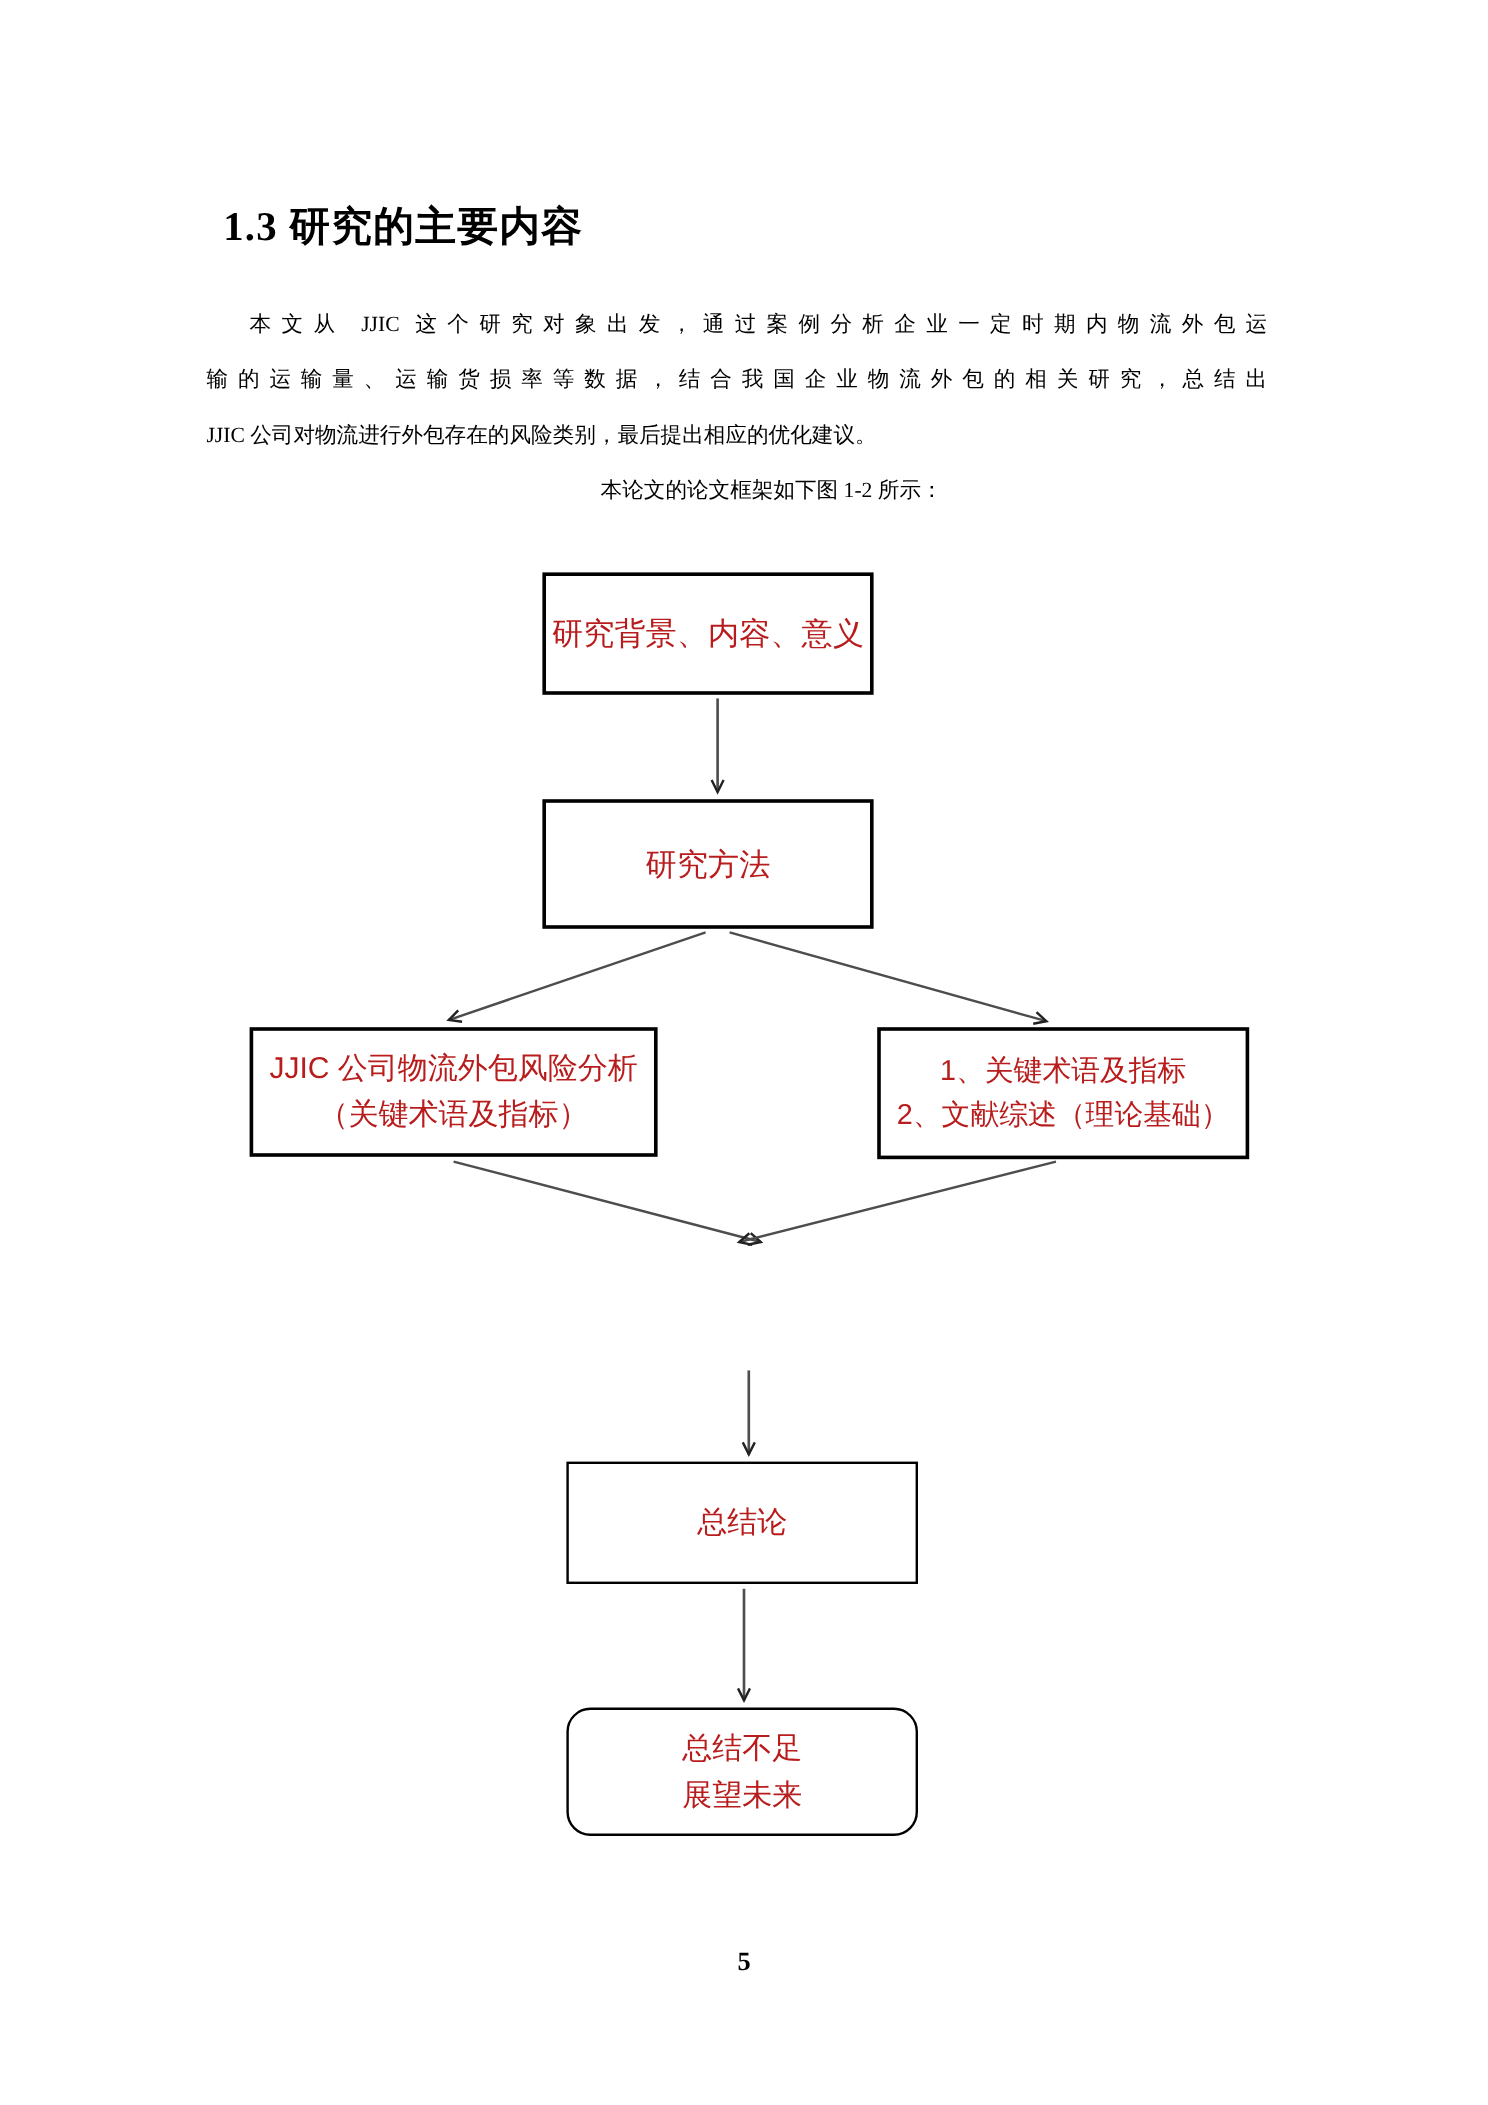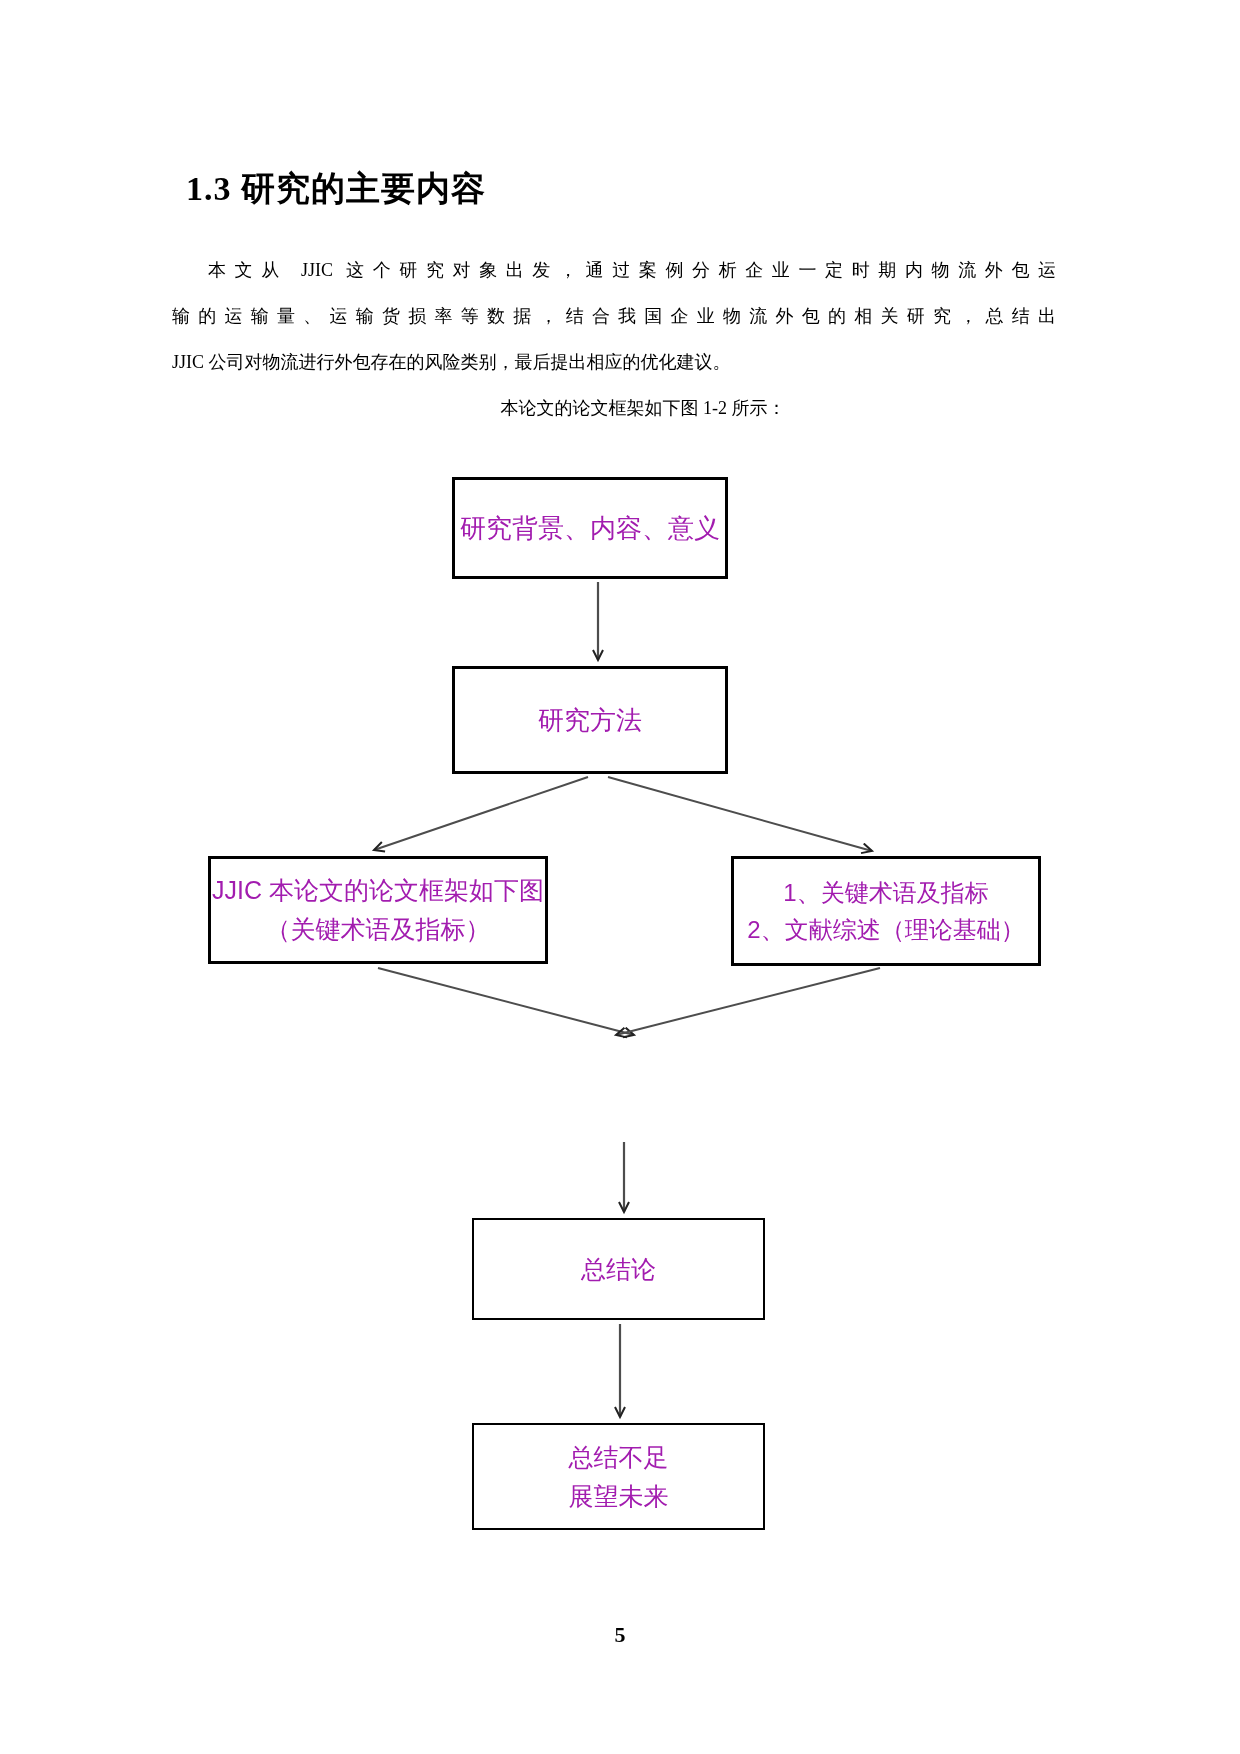--- a/index.html
+++ b/index.html
@@ -40,31 +40,31 @@
     position: absolute;
     box-sizing: border-box;
     border: 3px solid #000;
     background: #fff;
     display: flex;
     flex-direction: column;
     justify-content: center;
     align-items: center;
     text-align: center;
     font-family: "Liberation Sans", "DejaVu Sans", sans-serif;
-    color: #a21caf;
+    color: #b91c1c;
   }
   .fc-line { line-height: 1.55; white-space: nowrap; }
 
   .box-background   { left: 452px; top: 477px; width: 276px; height: 102px; font-size: 26px; }
   .box-method       { left: 452px; top: 666px; width: 276px; height: 108px; font-size: 26px; }
   .box-risk         { left: 208px; top: 856px; width: 340px; height: 108px; font-size: 25px; }
   .box-terms        { left: 731px; top: 856px; width: 310px; height: 110px; font-size: 24px; }
   .box-optimize     { left: 356px; top: 1040px; width: 568px; height: 98px;  font-size: 25px; }
   .box-conclusion   { left: 472px; top: 1218px; width: 293px; height: 102px; font-size: 25px; border-width: 2px; }
-  .box-outlook      { left: 472px; top: 1423px; width: 293px; height: 107px; font-size: 25px; border-width: 2px; }
+  .box-outlook      { left: 472px; top: 1423px; width: 293px; height: 107px; font-size: 25px; border-width: 2px; border-radius: 20px; }
 
   .arrows {
     position: absolute;
     left: 0; top: 0;
     width: 1240px; height: 1754px;
     pointer-events: none;
   }
 
   .page-number {
     position: absolute;
@@ -107,21 +107,21 @@
 
   <div class="fc-box box-background">
     <div class="fc-line">研究背景、内容、意义</div>
   </div>
 
   <div class="fc-box box-method">
     <div class="fc-line">研究方法</div>
   </div>
 
   <div class="fc-box box-risk">
-    <div class="fc-line">JJIC 本论文的论文框架如下图</div>
+    <div class="fc-line">JJIC 公司物流外包风险分析</div>
     <div class="fc-line">（关键术语及指标）</div>
   </div>
 
   <div class="fc-box box-terms">
     <div class="fc-line">1、关键术语及指标</div>
     <div class="fc-line">2、文献综述（理论基础）</div>
   </div>
 
 
   <div class="fc-box box-conclusion">

